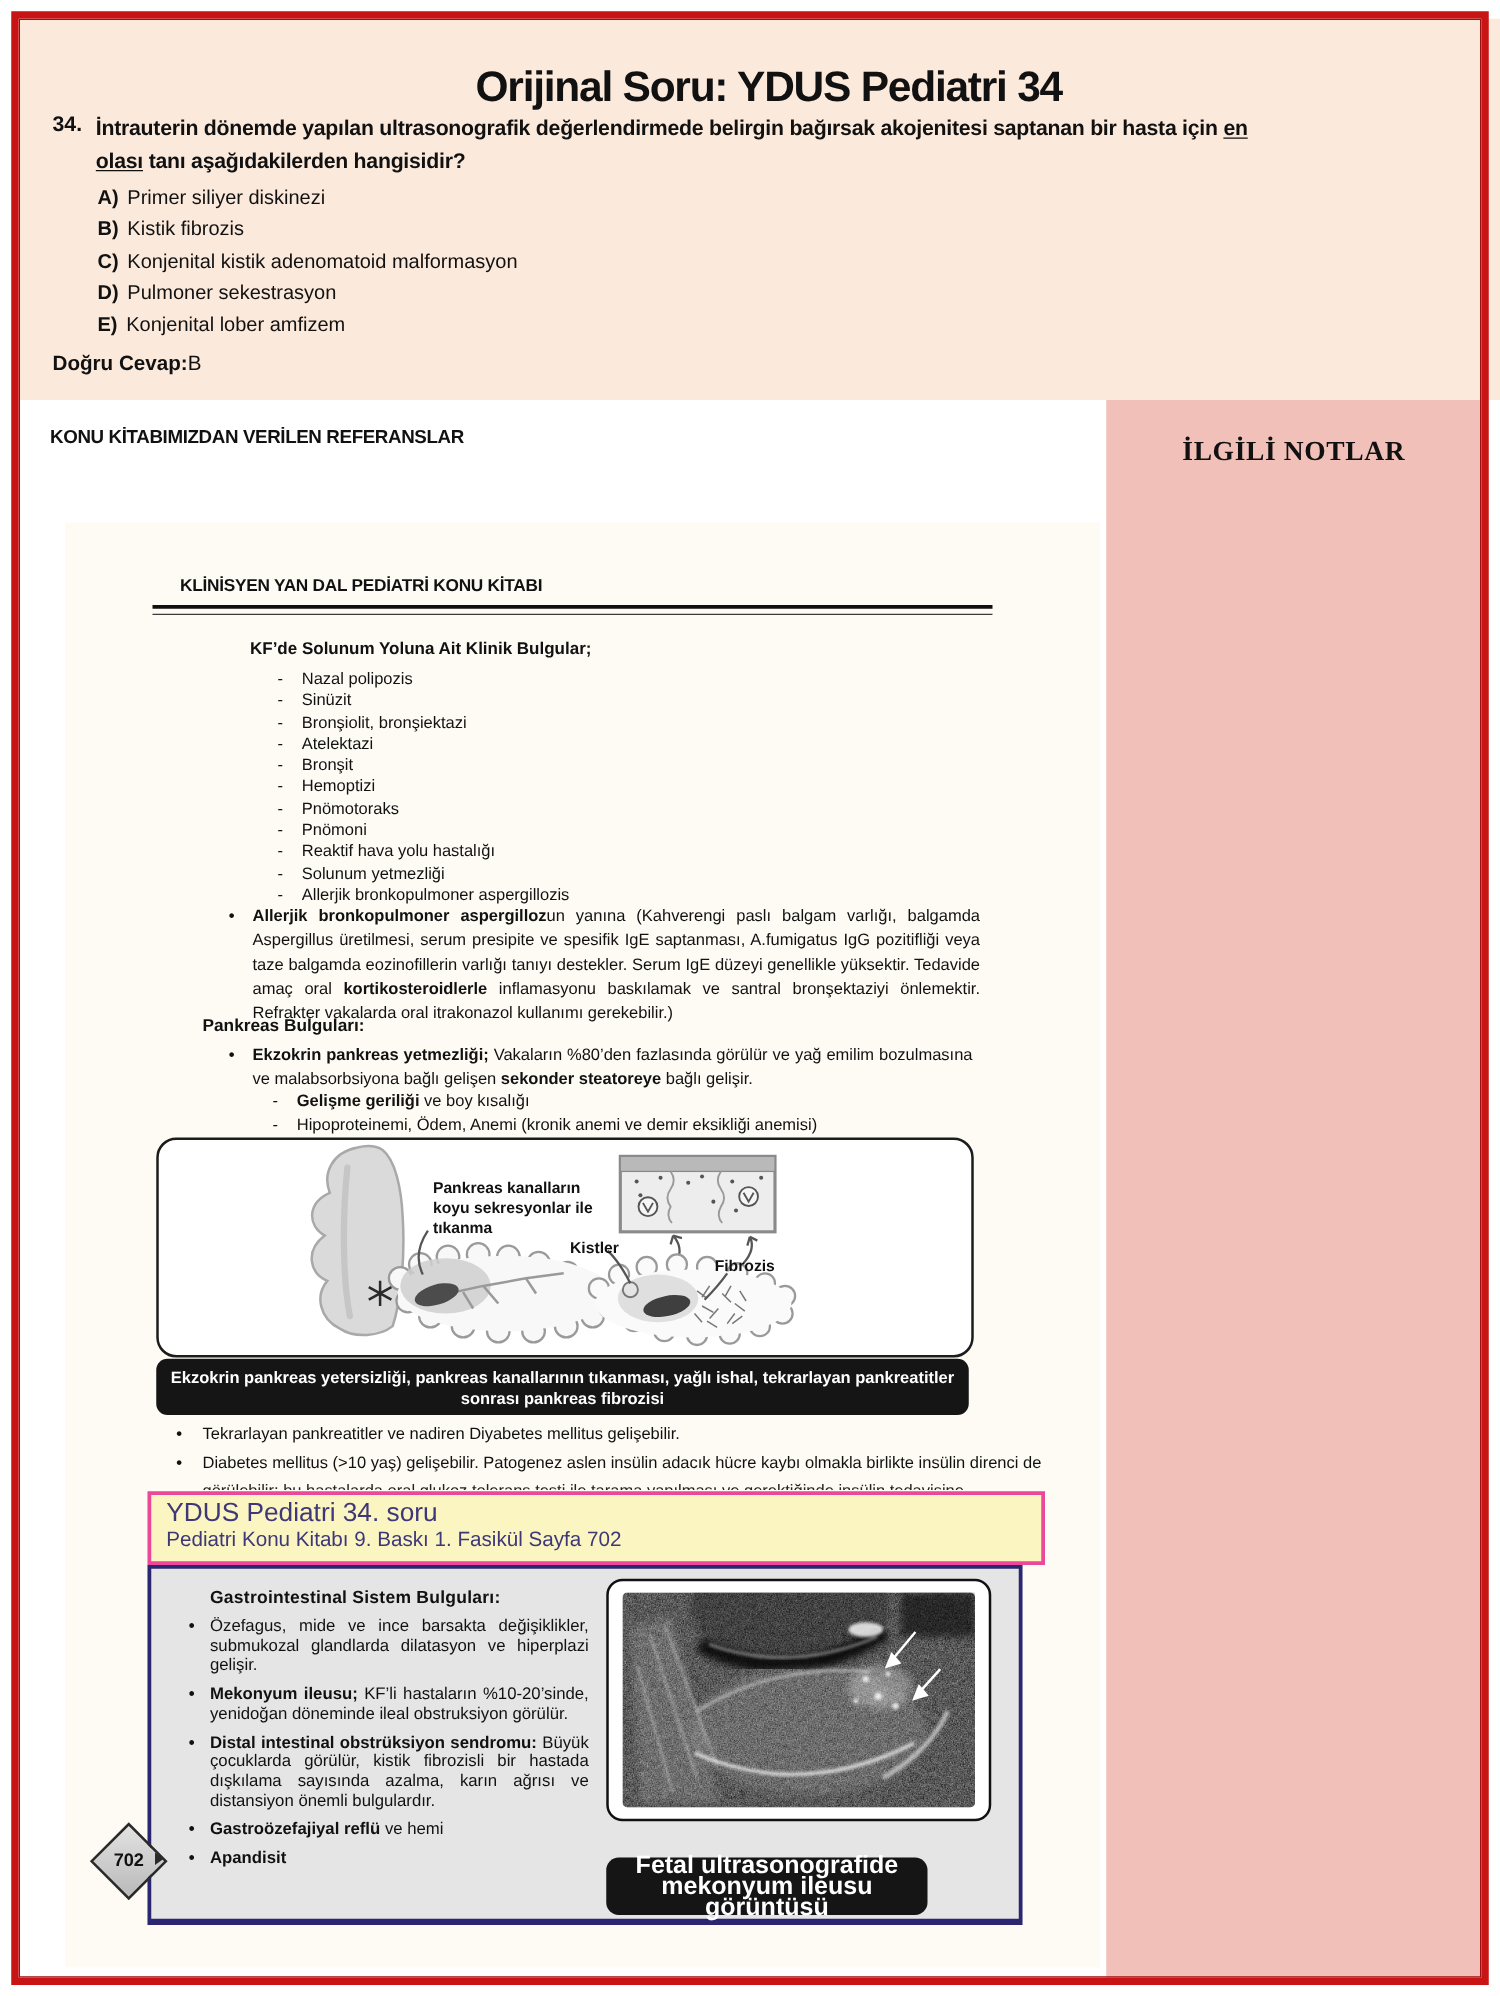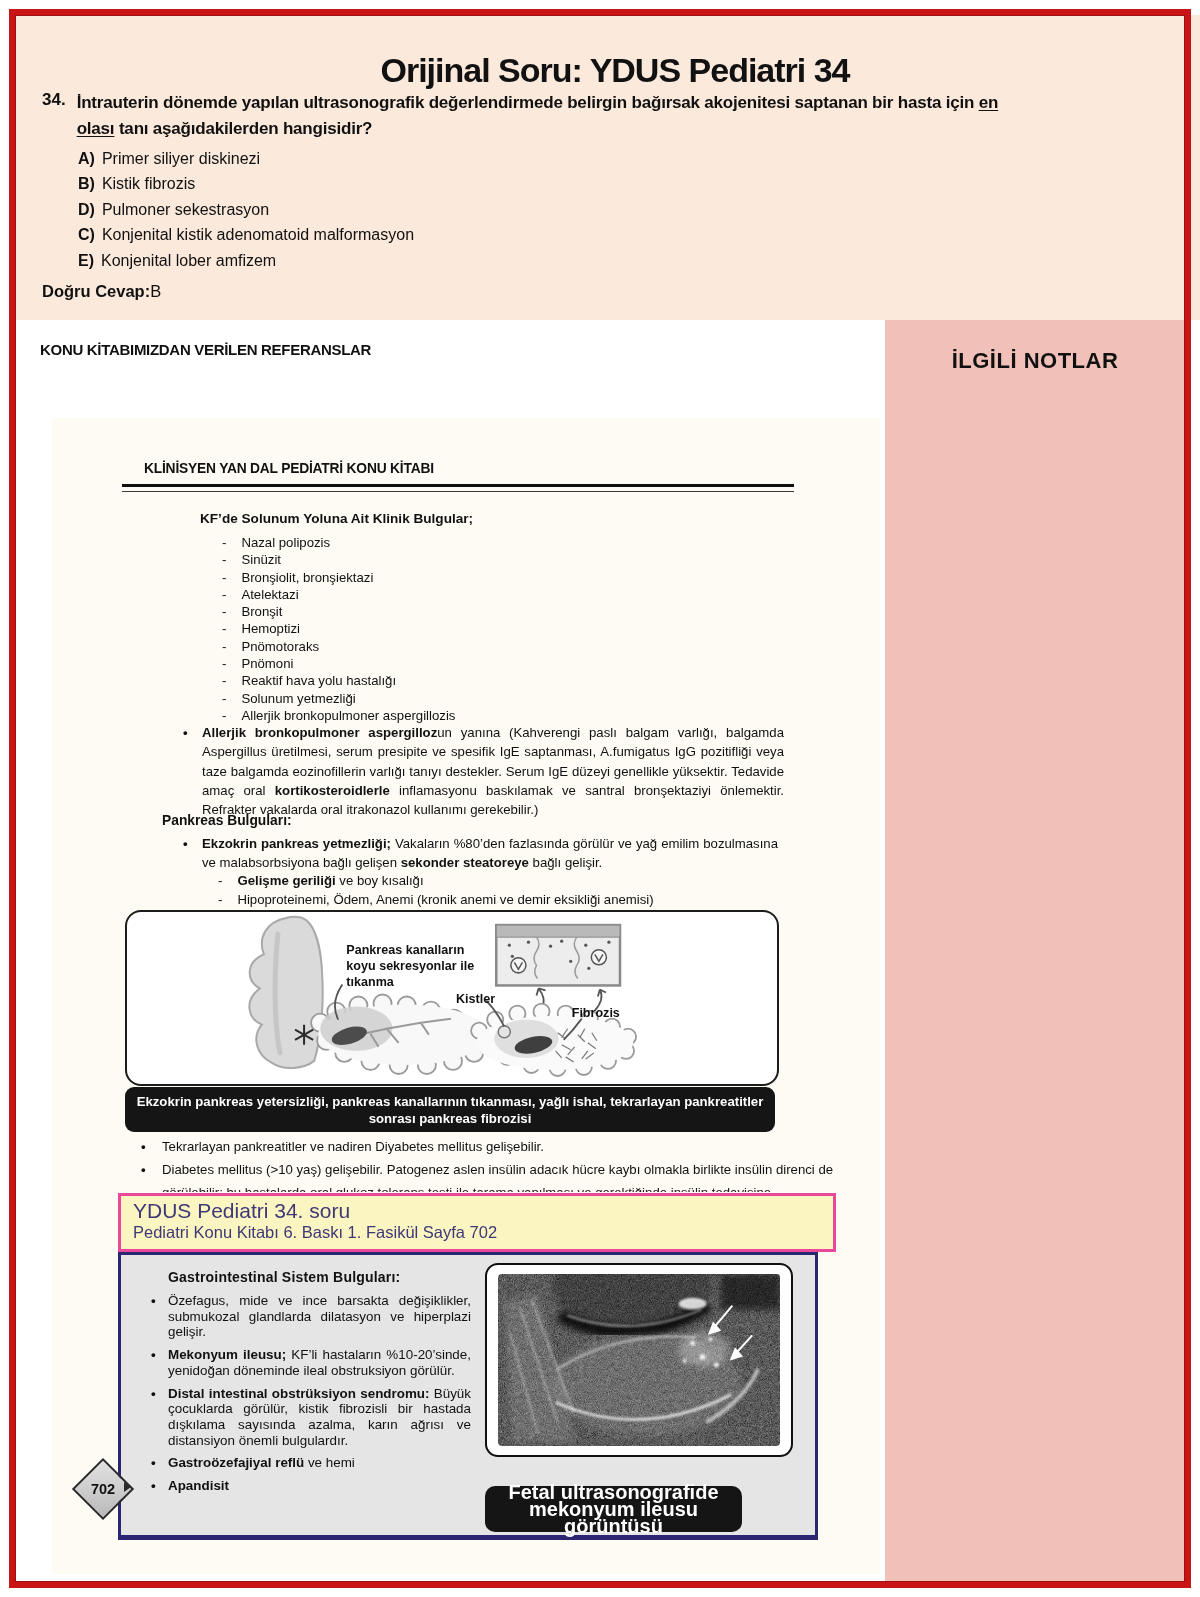--- a/index.html
+++ b/index.html
@@ -12,21 +12,21 @@
               font-size:34px;font-weight:bold;letter-spacing:-1px;}
   .question{position:absolute;left:42px;top:90px;width:1040px;display:flex;}
   .qnum{font-size:17px;font-weight:bold;margin-right:11px;}
   .qtext{font-size:17px;font-weight:bold;line-height:26px;letter-spacing:-0.2px;}
   .qtext u{text-underline-offset:2px;}
   .options{position:absolute;left:78px;top:146px;font-size:16px;line-height:25.4px;}
   .opt-label{font-weight:bold;margin-right:7px;}
   .answer{position:absolute;left:42px;top:282px;font-size:16.5px;}
   .answer .lbl{font-weight:bold;}
   .sidebar{position:absolute;left:885px;top:320px;width:300px;height:1262px;background:#f1c0b9;}
-  .sidebar-title{margin-top:28px;text-align:center;font-size:22px;font-weight:bold;letter-spacing:0.5px;}
+  .sidebar-title{margin-top:28px;text-align:center;font-size:22px;font-weight:bold;letter-spacing:0.5px;font-family:Liberation Serif, serif;}
   .refs-heading{position:absolute;left:40px;top:341px;width:810px;
                 font-size:15px;font-weight:bold;letter-spacing:-0.3px;}
   .surface{position:absolute;left:52px;top:418px;width:828px;height:1156px;background:#fefbf5;}
   .book-heading{position:absolute;left:122px;top:461px;font-size:13.8px;font-weight:bold;letter-spacing:-0.2px;margin-left:22px;}
   .double-rule{position:absolute;left:122px;top:484px;width:672px;height:4px;
                border-top:3.5px solid #101010;border-bottom:1.5px solid #3a3a3a;}
   .kf-title{position:absolute;left:200px;top:511px;font-size:13.6px;font-weight:bold;}
   .dash-list{position:absolute;left:222px;top:534px;font-size:13.2px;line-height:17.3px;}
   .dash-item{display:flex;}
   .dash-item::before{content:"-";margin-right:15px;}
@@ -81,22 +81,22 @@
   </div>
 
   <div class="question">
     <span class="qnum">34.</span>
     <span class="qtext"><span>İntrauterin dönemde yapılan ultrasonografik değerlendirmede belirgin bağırsak akojenitesi saptanan bir hasta için </span><u>en</u><br><u>olası</u><span> tanı aşağıdakilerden hangisidir?</span></span>
   </div>
 
   <div class="options">
     <div><span class="opt-label">A)</span><span>Primer siliyer diskinezi</span></div>
     <div><span class="opt-label">B)</span><span>Kistik fibrozis</span></div>
+    <div><span class="opt-label">C)</span><span>Konjenital kistik adenomatoid malformasyon</span></div>
     <div><span class="opt-label">D)</span><span>Pulmoner sekestrasyon</span></div>
-    <div><span class="opt-label">C)</span><span>Konjenital kistik adenomatoid malformasyon</span></div>
     <div><span class="opt-label">E)</span><span>Konjenital lober amfizem</span></div>
   </div>
 
   <div class="answer">
     <span class="lbl">Doğru Cevap:</span><span>B</span>
   </div>
 
   <div class="sidebar">
     <div class="sidebar-title">İLGİLİ NOTLAR</div>
   </div>
@@ -263,21 +263,21 @@
   <div class="post-bullet" style="top:1139px;">
     <span class="txt">Tekrarlayan pankreatitler ve nadiren Diyabetes mellitus gelişebilir.</span>
   </div>
   <div class="post-bullet" style="top:1162px;">
     <span class="txt">Diabetes mellitus (&gt;10 yaş) gelişebilir. Patogenez aslen insülin adacık hücre kaybı olmakla birlikte insülin direnci de</span>
   </div>
   <div class="strip">görülebilir; bu hastalarda oral glukoz tolerans testi ile tarama yapılması ve gerektiğinde insülin tedavisine başlanması önerilmektedir.</div>
 
   <div class="src-box">
     <div class="src-line1">YDUS Pediatri 34. soru</div>
-    <div class="src-line2">Pediatri Konu Kitabı 6. Baskı 1. Fasikül Sayfa 702</div>
+    <div class="src-line2">Pediatri Konu Kitabı 9. Baskı 1. Fasikül Sayfa 702</div>
   </div>
 
   <div class="gi-box">
     <div class="gi-title">Gastrointestinal Sistem Bulguları:</div>
     <div class="gi-bullets">
       <div class="gi-b"><span>Özefagus, mide ve ince barsakta değişiklikler, submukozal glandlarda dilatasyon ve hiperplazi gelişir.</span></div>
       <div class="gi-b"><b>Mekonyum ileusu;</b><span> KF’li hastaların %10-20’sinde, yenidoğan döneminde ileal obstruksiyon görülür.</span></div>
       <div class="gi-b"><b>Distal intestinal obstrüksiyon sendromu:</b><span> Büyük çocuklarda görülür, kistik fibrozisli bir hastada dışkılama sayısında azalma, karın ağrısı ve distansiyon önemli bulgulardır.</span></div>
       <div class="gi-b"><b>Gastroözefajiyal reflü</b><span> ve hemi</span></div>
       <div class="gi-b"><b>Apandisit</b></div>

